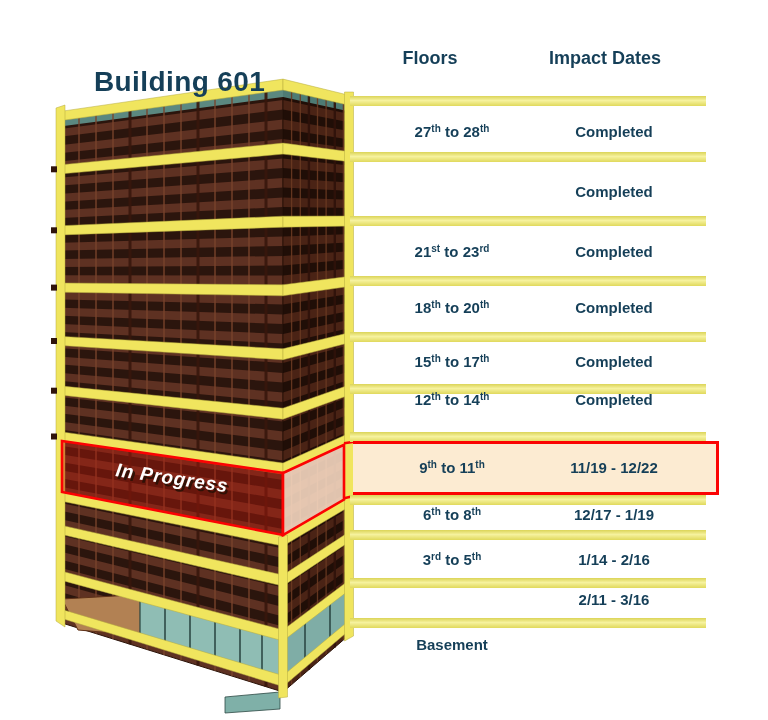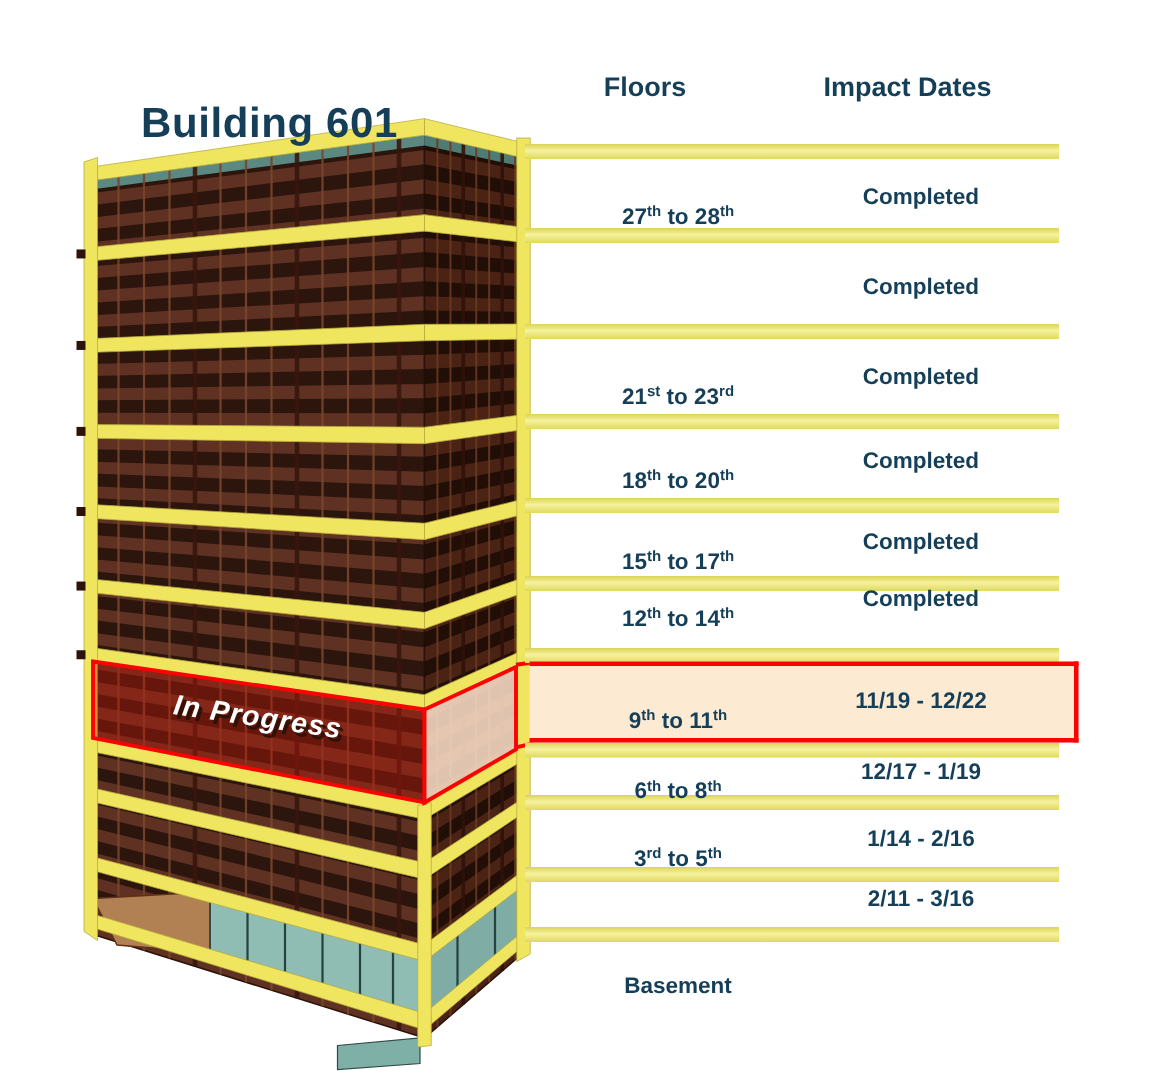--- a/index.html
+++ b/index.html
@@ -26,21 +26,21 @@
   #hl{
     position:absolute;left:353px;top:441px;width:366px;height:54px;
     box-sizing:border-box;background:var(--hlbg);
     border:3px solid var(--red);border-left:none;
   }
   .trow{position:absolute;left:0;width:768px;height:24px;}
   .cell{
     position:absolute;top:0;width:240px;text-align:center;font-size:15px;
     font-weight:700;color:var(--navy);line-height:24px;white-space:nowrap;
   }
-  .cell.floors{left:332px;margin-top:13px;}
+  .cell.floors{left:332px;}
   .cell.impact{left:494px;}
   .cell sup{font-size:10px;line-height:0;position:relative;top:-5px;vertical-align:baseline;}
 </style>
 </head>
 <body>
 
 <div id="canvas" style="--navy: #153f58; --sep: #f6f29e; --hlbg: #fcebd2; --red: #fb0303;">
   <svg id="bsvg" width="768" height="720" viewBox="0 0 768 720">
       <polygon points="62.0,115.8 283.0,84.6 283.0,692.0 62.0,623.0" fill="#5e3122" stroke="#2a1208" stroke-width="1"></polygon>
       <polygon points="283.0,84.6 352.0,101.0 352.0,632.5 283.0,692.0" fill="#4a2315" stroke="#2a1208" stroke-width="1"></polygon>

